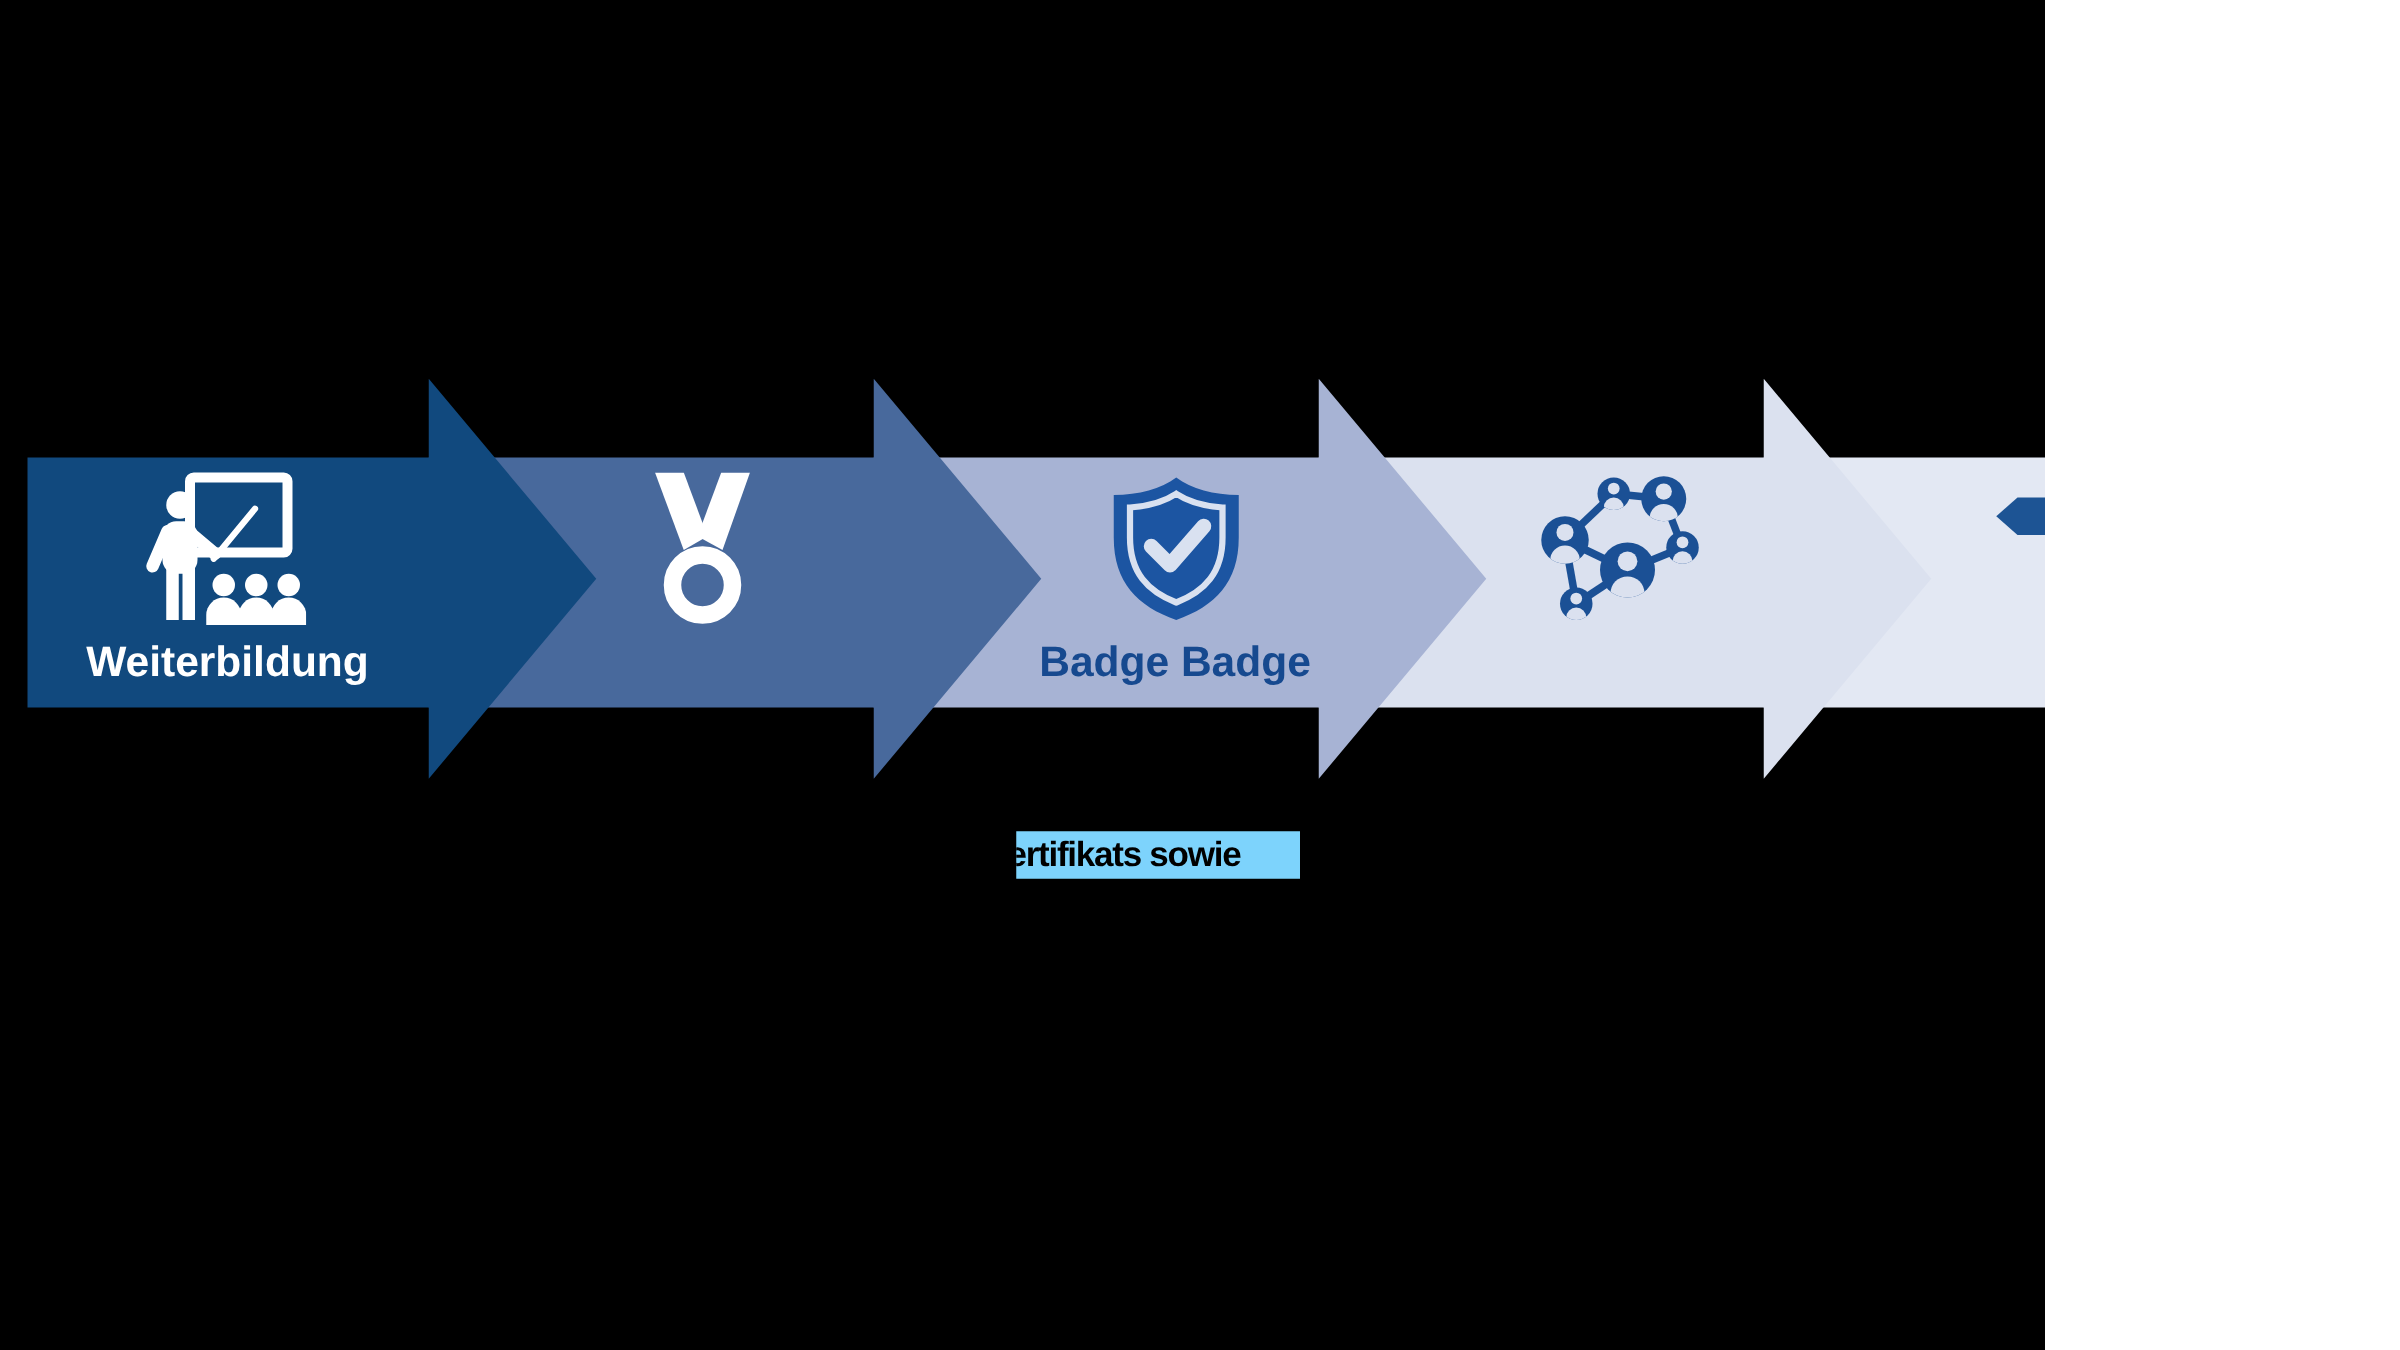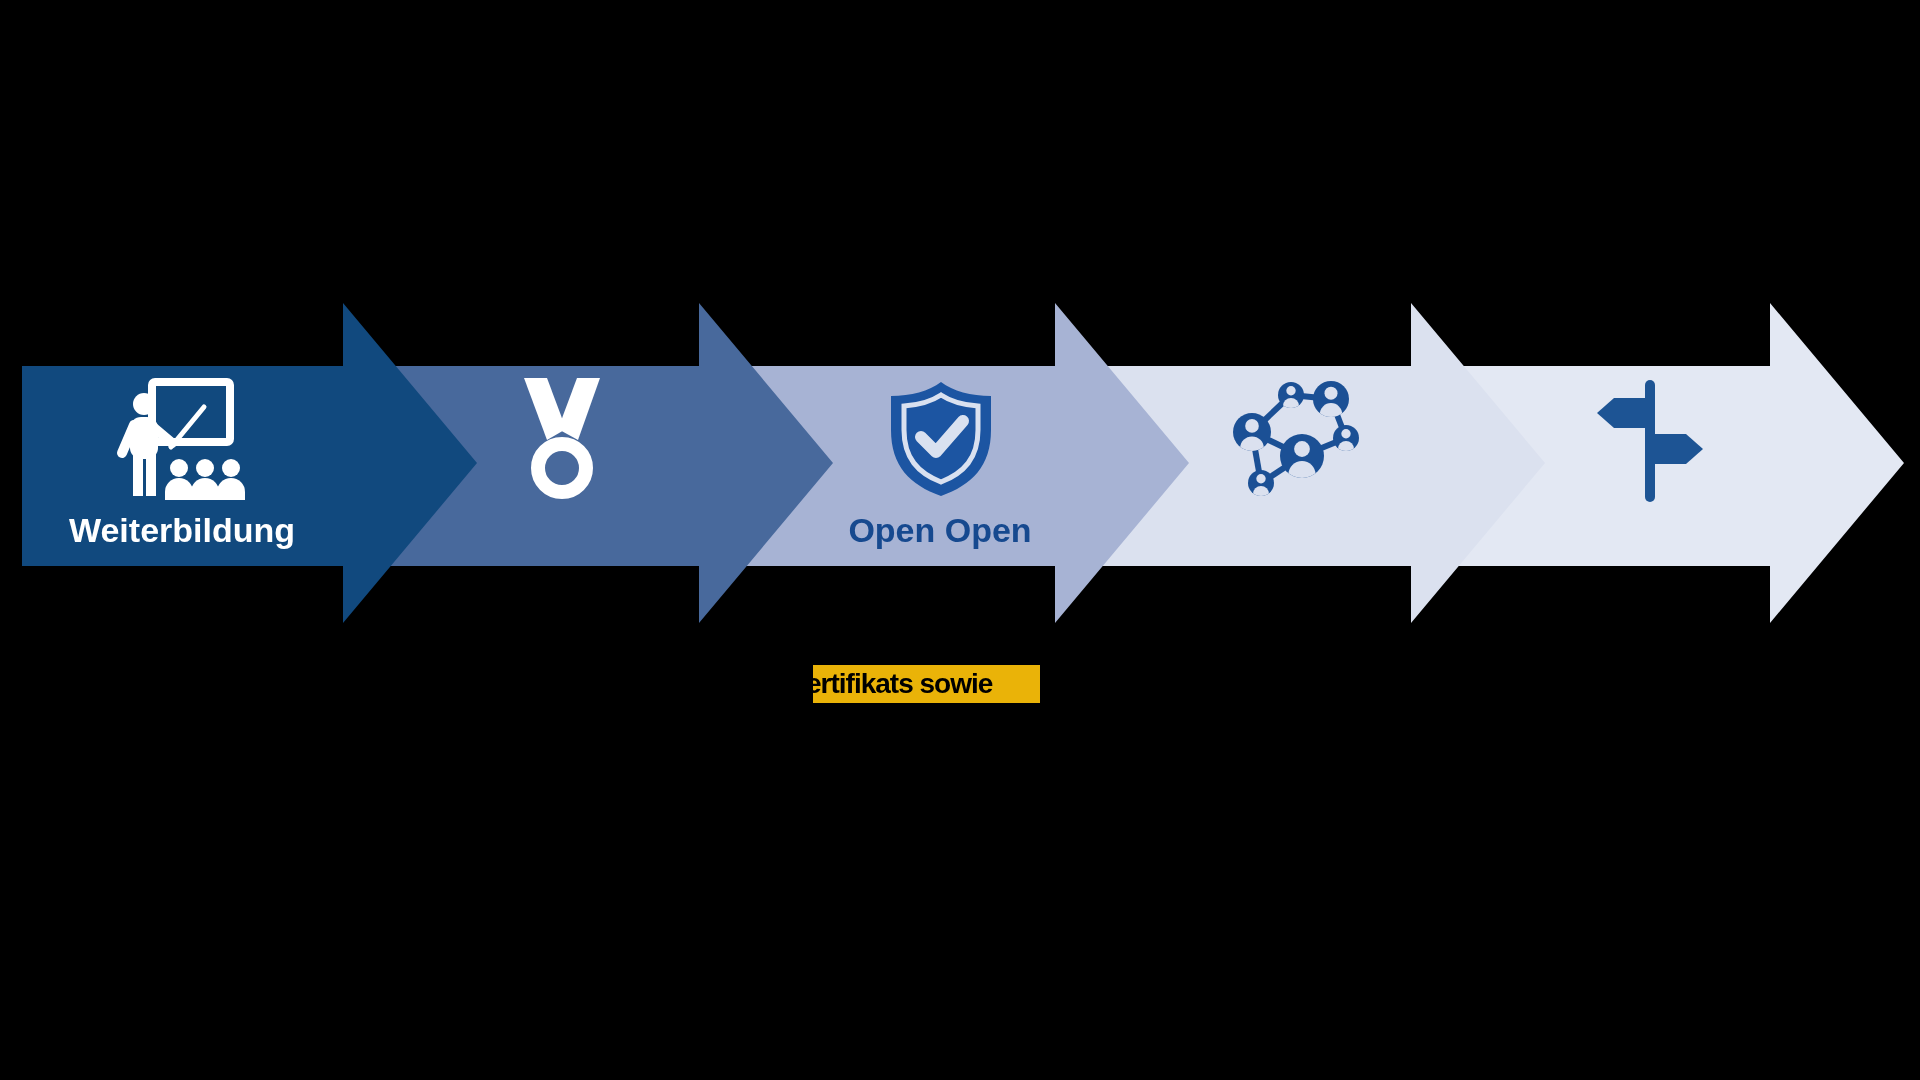--- a/index.html
+++ b/index.html
@@ -1,21 +1,21 @@
 <!DOCTYPE html>
 <html><head>
 <meta charset="utf-8">
 <style>
   * { margin: 0; padding: 0; box-sizing: border-box; }
   html, body { width: 1920px; height: 1080px; }
   body { font-family: "Liberation Sans", sans-serif; }
 
   .stage {
     position: relative;
-    width: 1920px;
+    width: 1636px;
     height: 1080px;
     overflow: hidden;
   }
 
   .arrows-svg {
     position: absolute;
     inset: 0;
     width: 1920px;
     height: 1080px;
     display: block;
@@ -172,19 +172,19 @@
 
   <div class="step-icon" style="left: 1594px; top: 378px; width: 110px; height: 124px; color: rgb(29, 84, 148);">
     <svg viewBox="0 0 110 124" xmlns="http://www.w3.org/2000/svg">
       <rect x="51" y="2" width="10" height="122" rx="5" fill="currentColor"></rect>
       <polygon points="3,35 20,20 61,20 61,50 20,50" fill="currentColor"></polygon>
       <polygon points="51,56 92,56 109,71 92,86 51,86" fill="currentColor"></polygon>
     </svg>
   </div>
 
   <div class="step-label" style="left: 2px; color: rgb(255, 255, 255);">Weiterbildung</div>
-  <div class="step-label" style="left: 760px; color: rgb(22, 73, 143);">Open Open</div>
+  <div class="step-label" style="left: 760px; color: rgb(22, 73, 143);">Badge Badge</div>
 
-  <div class="caption-strip" style="background: #eab308;">
+  <div class="caption-strip" style="background: #7dd3fc;">
     <span style="color: rgb(0, 0, 0);">ertifikats sowie</span>
   </div>
 
 </div>
 
 </body></html>

